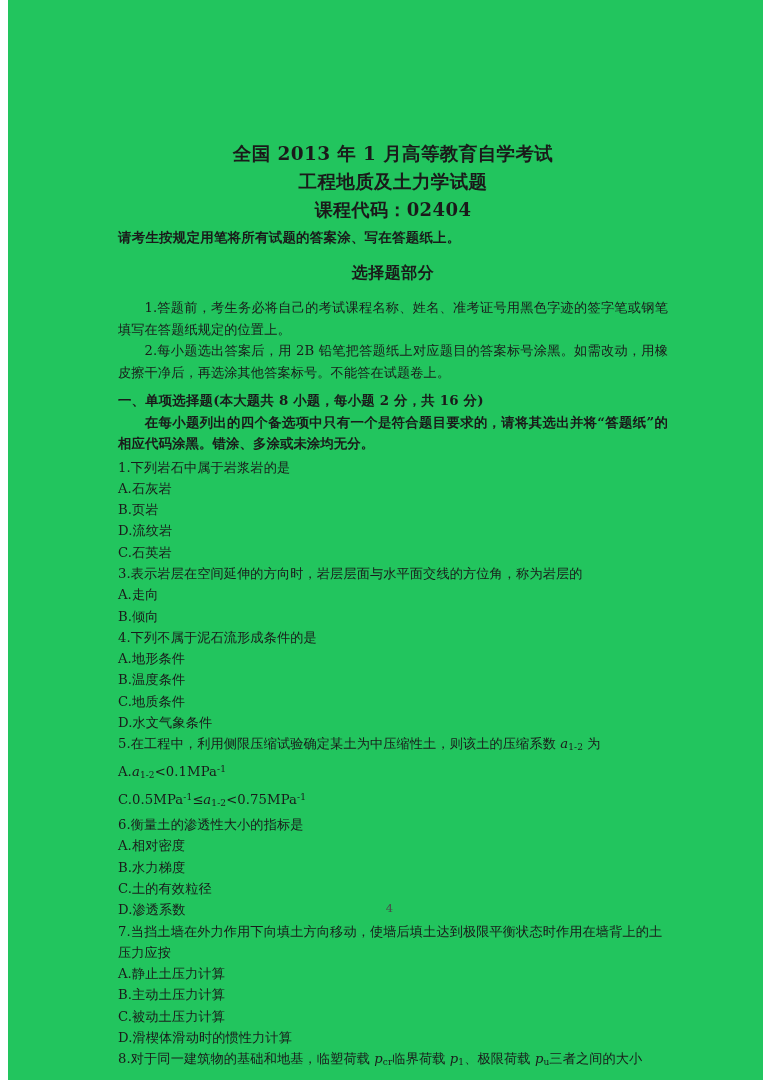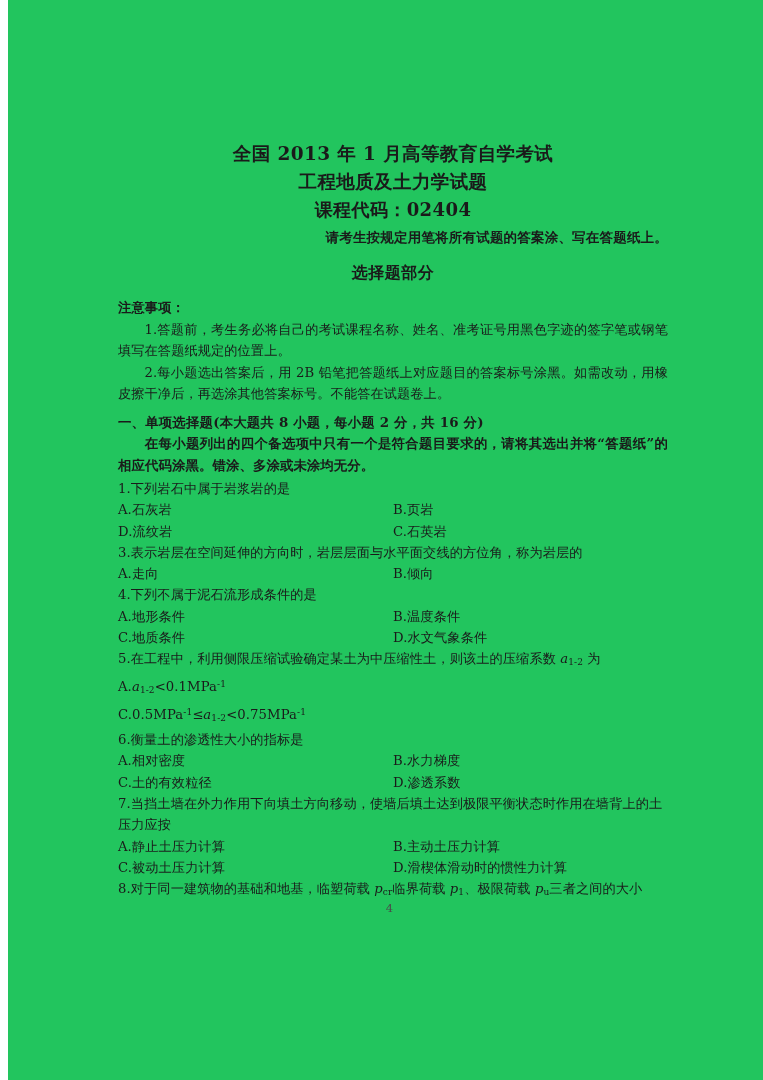--- a/index.html
+++ b/index.html
@@ -49,21 +49,21 @@
   .title-line-3 {
     font-size: 18px;
     font-weight: bold;
     letter-spacing: 0.4px;
     line-height: 27px;
     white-space: nowrap;
   }
   .subtitle-note {
     font-size: 13.5px;
     font-weight: bold;
-    text-align: right;
+    text-align: left;
     line-height: 22px;
     margin-top: 3px;
     letter-spacing: 0.2px;
   }
   .part-title {
     font-size: 16px;
     font-weight: bold;
     text-align: center;
     margin-top: 13px;
     line-height: 24px;
@@ -109,20 +109,21 @@
     font-size: 13.2px;
     line-height: 21.3px;
   }
   .q-stem {
     letter-spacing: 0.1px;
     white-space: pre-wrap;
   }
   .opt-row {
     display: flex;
     width: 100%;
+    flex-direction: column;
   }
   .opt-cell {
     width: 275px;
     letter-spacing: 0.1px;
     white-space: nowrap;
   }
   .opt-cell.right { padding-left: 0px; }
 
   
   .var {
@@ -159,21 +160,20 @@
 
     <div class="title-block">
       <div class="title-line-1">全国 2013 年 1 月高等教育自学考试</div>
       <div class="title-line-2">工程地质及土力学试题</div>
       <div class="title-line-3">课程代码：02404</div>
     </div>
     <div class="subtitle-note">请考生按规定用笔将所有试题的答案涂、写在答题纸上。</div>
     <div class="part-title">选择题部分</div>
 
     <div class="notes">
-      <div class="notes-heading">注意事项：</div>
       <div class="note-para">1.答题前，考生务必将自己的考试课程名称、姓名、准考证号用黑色字迹的签字笔或钢笔填写在答题纸规定的位置上。</div>
       <div class="note-para">2.每小题选出答案后，用 2B 铅笔把答题纸上对应题目的答案标号涂黑。如需改动，用橡皮擦干净后，再选涂其他答案标号。不能答在试题卷上。</div>
     </div>
 
     <div class="section">
       <div class="section-title">一、单项选择题(本大题共 8 小题，每小题 2 分，共 16 分)</div>
       <div class="section-desc">在每小题列出的四个备选项中只有一个是符合题目要求的，请将其选出并将“答题纸”的相应代码涂黑。错涂、多涂或未涂均无分。</div>
     </div>
 
     <div class="questions">

